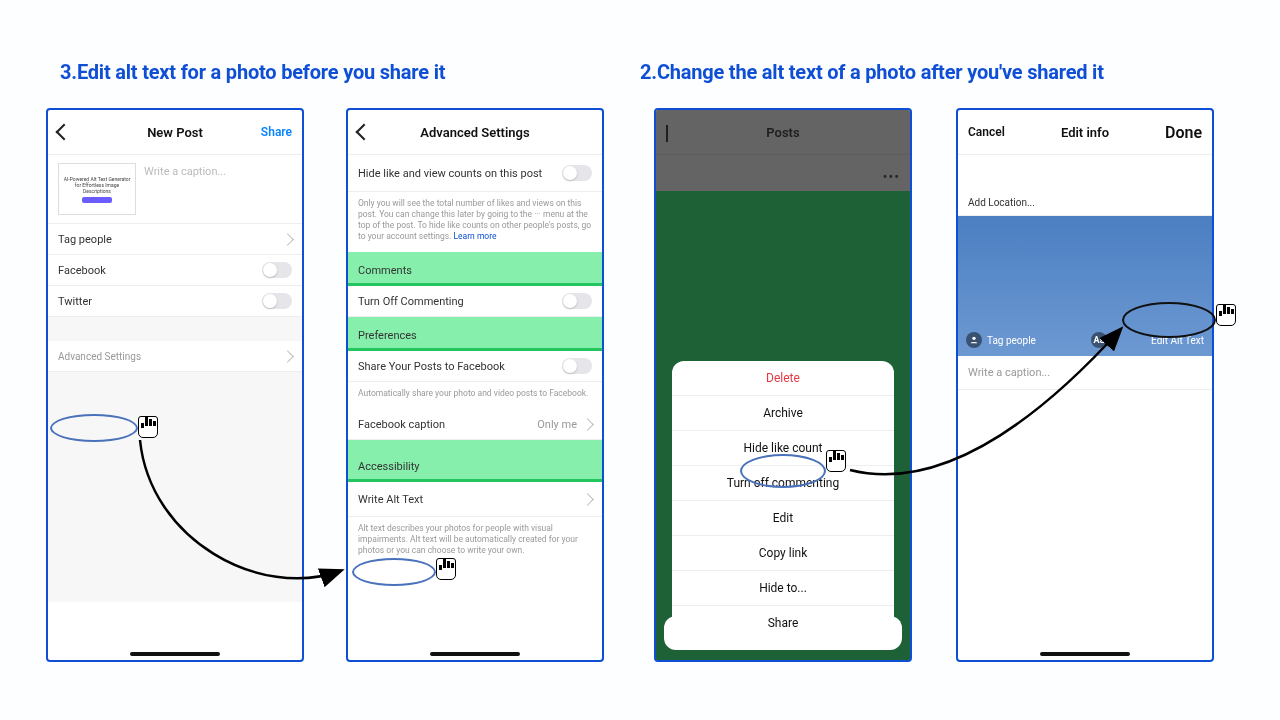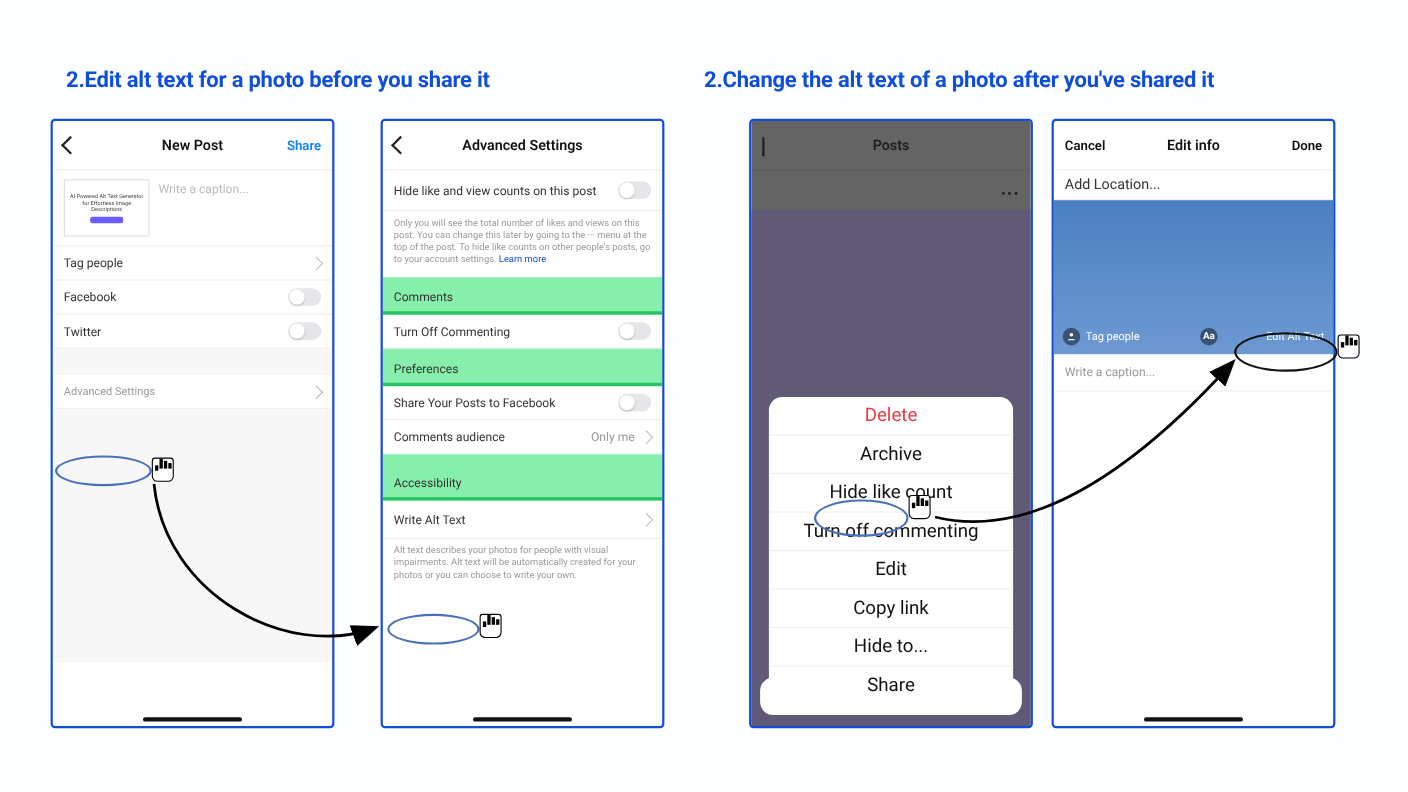--- a/index.html
+++ b/index.html
@@ -104,21 +104,21 @@
   .action-sheet {
     position: absolute;
     bottom: 10px;
     left: 8px; right: 8px;
     background: #fff;
     border-radius: 12px;
   }
   .action-sheet .item {
     height: 34px;
     display:flex; align-items:center; justify-content:center;
-    font-size: 17px;
+    font-size: 12px;
     border-bottom: 1px solid #eee;
   }
   .action-sheet .item:last-child { border-bottom:none; }
   .cancel-btn {
     margin-top: 8px;
     background:#fff; border-radius:12px;
     height:34px; display:flex; align-items:center; justify-content:center;
     font-size:12px; font-weight:600;
   }
   .dim-overlay {
@@ -194,21 +194,21 @@
   .thumb-preview .bar { width:30px; height:6px; background:#6b5cff; border-radius:2px; }
 
   svg.annot { position:absolute; overflow:visible; pointer-events:none; }
 
 </style>
 </head>
 <body>
 
 <div class="stage">
 
-  <div class="heading" style="left:60px; top:60px;">2.Edit alt text for a photo before you share it</div>
+  <div class="heading" style="left:60px; top:60px;">3.Edit alt text for a photo before you share it</div>
   <div class="heading" style="left:640px; top:60px;">2.Change the alt text of a photo after you've shared it</div>
 
   <div class="phone" style="left:46px; top:108px; width:254px; height:550px;">
     <div class="titlebar">
       <div class="left">
           <span class="chev-left"></span>
         </div>
       <span>New Post</span>
       <div class="right" style="color:#0a84ff; font-weight:600;">Share</div>
     </div>
@@ -258,37 +258,38 @@
     <div class="section-head">Comments</div>
     <div class="row">
       <span>Turn Off Commenting</span>
         <span class="toggle"></span>
     </div>
     <div class="section-head">Preferences</div>
     <div class="row">
       <span>Share Your Posts to Facebook</span>
         <span class="toggle"></span>
     </div>
-    <div class="row">
-      <span>Comments audience</span>
+    <div class="subtext">Automatically share your photo and video posts to Facebook.</div>
+    <div class="row">
+      <span>Facebook caption</span>
       <span class="right" style="color:#999;justify-content:flex-end;">
         <span>Only me</span>
         <span class="chev-right"></span>
       </span>
     </div>
     <div class="section-head" style="padding-top:20px;">Accessibility</div>
     <div class="row" style="height:34px;">
       <span>Write Alt Text</span>
         <span class="chev-right"></span>
     </div>
     <div class="subtext">Alt text describes your photos for people with visual impairments. Alt text will be automatically created for your photos or you can choose to write your own.</div>
     <div class="home-indicator"></div>
   </div>
 
-  <div class="phone" style="left:654px; top:108px; width:254px; height:550px; background:#c4b5fd;margin-left:27px;">
+  <div class="phone" style="left:654px; top:108px; width:254px; height:550px; background:#22c55e;">
     <div style="background:#ccccccff;">
       <div class="posts-header-dim">
         <span style="position:absolute; left:10px;"><span class="chev-left"></span></span>
         <span>Posts</span>
       </div>
       <div style="height:36px; position:relative; border-top:1px solid #bbb;">
         <span class="more-dots">•••</span>
       </div>
     </div>
     <div class="dim-overlay"></div>
@@ -304,23 +305,23 @@
         <div class="item">Share</div>
       </div>
       <div class="cancel-btn">Cancel</div>
     </div>
   </div>
 
   <div class="phone" style="left:956px; top:108px; width:254px; height:550px;">
     <div class="titlebar">
       <div class="left" style="font-size:12px; border:none;">Cancel</div>
       <span>Edit info</span>
-      <div class="right" style="font-size:12px;">Done</div>
-    </div>
-    <div class="row" style="height:26px; font-size:13px;">
+      <div class="right" style="font-size:16px;">Done</div>
+    </div>
+    <div class="row" style="height:26px; font-size:10px;margin-top:34px;">
       <span>Add Location...</span>
     </div>
     <div class="edit-photo-area">
       <div class="pill" style="left:8px; bottom:8px;">
         <span class="circle">
           <svg width="10" height="10" viewBox="0 0 24 24" fill="#fff">
               <circle cx="12" cy="8" r="4"></circle>
               <path d="M4 20c0-4 16-4 16 0"></path>
             </svg>
         </span>

